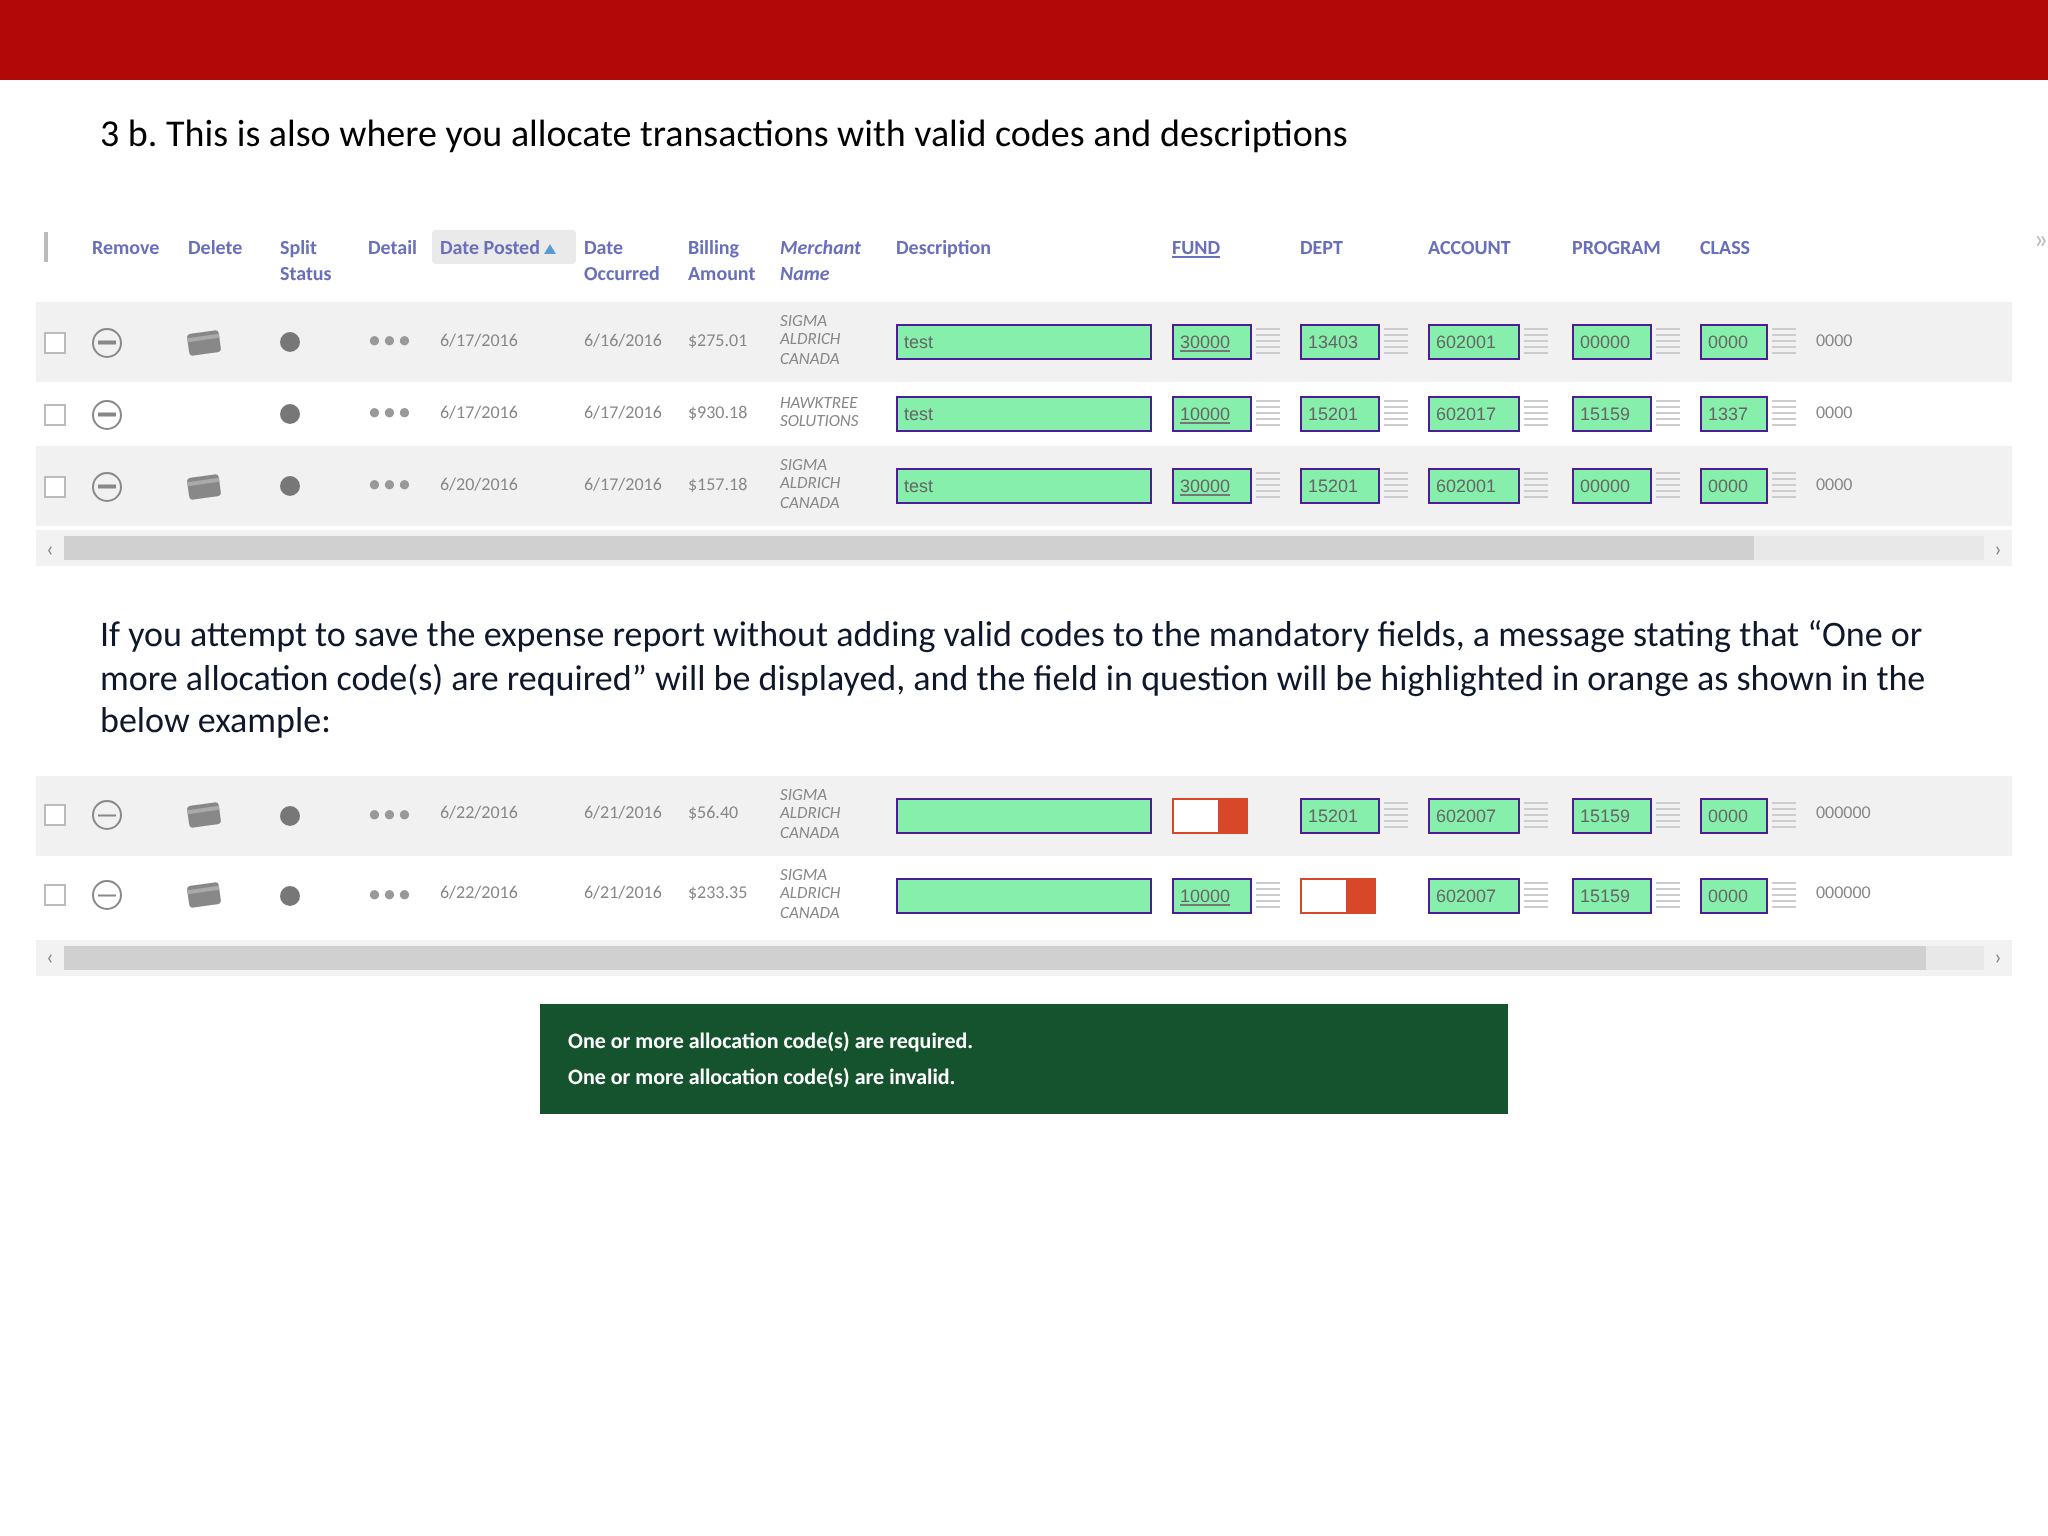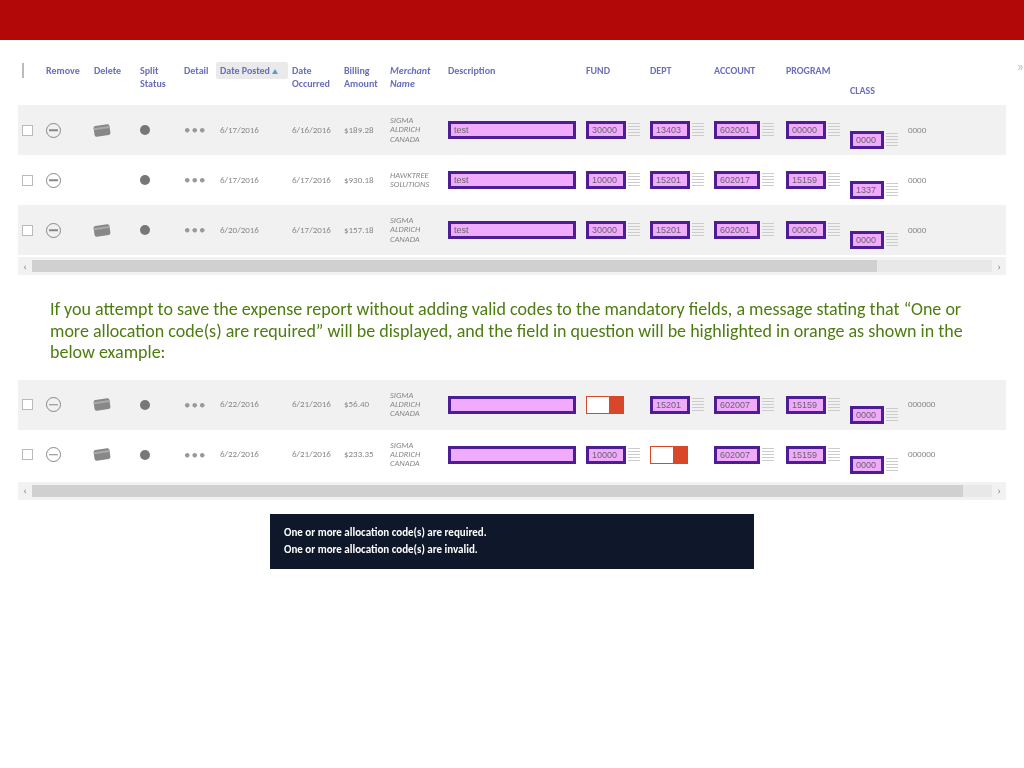--- a/index.html
+++ b/index.html
@@ -16,58 +16,59 @@
 .col-chk{width:24px;}
 .col-remove{width:48px;}
 .col-delete{width:46px;}
 .col-split{width:44px;}
 .col-detail{width:36px;}
 .col-date1{width:72px;}
 .col-date2{width:52px;}
 .col-amt{width:46px;}
 .col-merch{width:58px;font-style:italic;}
 .col-desc{width:138px;}
-.col-fund{width:64px;}
+.col-fund{width:64px;text-decoration:underline;}
 .col-dept{width:64px;}
 .col-acct{width:72px;}
 .col-prog{width:64px;}
-.col-class{width:58px;margin-top:20px;}
+.col-class{width:58px;}
 .col-over{width:36px;}
 .row{display:flex;align-items:center;font-size:9.5px;color:#777;padding:4px 0;min-height:32px;}
 .row.alt{background:#f1f1f1;}
 .row .col{padding:2px 4px;display:flex;align-items:center;}
 .chk{width:11px;height:11px;border:1px solid #bbb;background:#fff;}
 .remove-icon{width:15px;height:15px;border:1.5px solid #888;border-radius:50%;position:relative;}
 .remove-icon::after{content:"";position:absolute;left:2px;right:2px;top:50%;height:1.5px;background:#888;transform:translateY(-50%);}
 .card-icon{width:16px;height:11px;background:#888;border-radius:2px;transform:rotate(-8deg);position:relative;}
 .card-icon::after{content:"";position:absolute;left:0;right:0;top:2px;height:2px;background:#aaa;}
 .dot-icon{width:10px;height:10px;background:#777;border-radius:50%;}
 .dots{color:#999;font-size:13px;line-height:8px;letter-spacing:1px;}
 .txt{font-size:9px;color:#888;line-height:1.2;}
 .merch{font-size:8.5px;line-height:1.1;color:#888;}
-.inp{height:18px;border:3px solid #4c1d95;background:#f0abfc;font-size:9px;padding:0 3px;color:#666;}
+.inp{height:18px;border:1px solid #4c1d95;background:#86efac;font-size:9px;padding:0 3px;color:#666;}
 .inp.desc{width:128px;}
 .inp.code{width:40px;}
 .inp.err{border:1px solid #d9472b;background:#fff;}
 .inp.err-fill{background:#d9472b;border:1px solid #d9472b;width:14px;}
 .picker{width:12px;height:14px;background:repeating-linear-gradient(#ccc 0 1px,transparent 1px 3px);margin-left:2px;}
 .scroll{display:flex;align-items:center;background:#f2f2f2;height:18px;margin-top:2px;position:relative;}
 .scroll-arrow{width:14px;text-align:center;color:#888;font-size:11px;}
 .scroll-track{flex:1;background:#e8e8e8;height:12px;position:relative;}
 .scroll-thumb{position:absolute;left:0;width:88%;height:100%;background:#d0d0d0;}
 .next-chevrons{position:absolute;right:4px;top:2px;color:#bbb;font-size:14px;letter-spacing:-4px;}
-.body-text{font-size:18px;color:#4d7c0f;line-height:1.2;margin:24px 0 16px 0;}
+.body-text{font-size:18px;color:#0f172a;line-height:1.2;margin:24px 0 16px 0;}
 .err-row-wrap{margin:0 -50px;padding:0 18px;}
-.err-msg{background:#0f172a;color:#fff;font-size:11px;font-weight:700;padding:10px 14px;margin:14px 220px 0 220px;line-height:1.6;}
+.err-msg{background:#14532d;color:#fff;font-size:11px;font-weight:700;padding:10px 14px;margin:14px 220px 0 220px;line-height:1.6;}
 </style>
 </head>
 <body>
 
 <div class="top-bar"></div>
 <div class="slide">
+  <div class="subtitle">3 b. This is also where you allocate transactions with valid codes and descriptions</div>
 
   <div class="table-wrap">
     <span class="next-chevrons">»</span>
     <div class="grid-header">
       <div class="col col-chk"><span class="chk"></span></div>
       <div class="col col-remove">Remove</div>
       <div class="col col-delete">Delete</div>
       <div class="col col-split">Split Status</div>
       <div class="col col-detail">Detail</div>
       <div class="col col-date1 sorted"><span>Date Posted</span><span class="sort-arrow"></span></div>
@@ -94,21 +95,21 @@
             <span class="card-icon"></span>
           </div>
     <div class="col col-split">
             <span class="dot-icon"></span>
           </div>
     <div class="col col-detail">
             <span class="dots">•••</span>
           </div>
     <div class="col col-date1 txt">6/17/2016</div>
     <div class="col col-date2 txt">6/16/2016</div>
-    <div class="col col-amt txt">$189.28</div>
+    <div class="col col-amt txt">$275.01</div>
     <div class="col col-merch merch">SIGMA ALDRICH CANADA</div>
     <div class="col col-desc">
             <input class="inp desc" value="test" style="">
           </div>
     <div class="col col-fund">
             <input class="inp code" style="width: 40px;" value="30000">
             <span class="picker"></span>
           </div>
     <div class="col col-dept">
             <input class="inp code" style="width: 40px;" value="13403">

